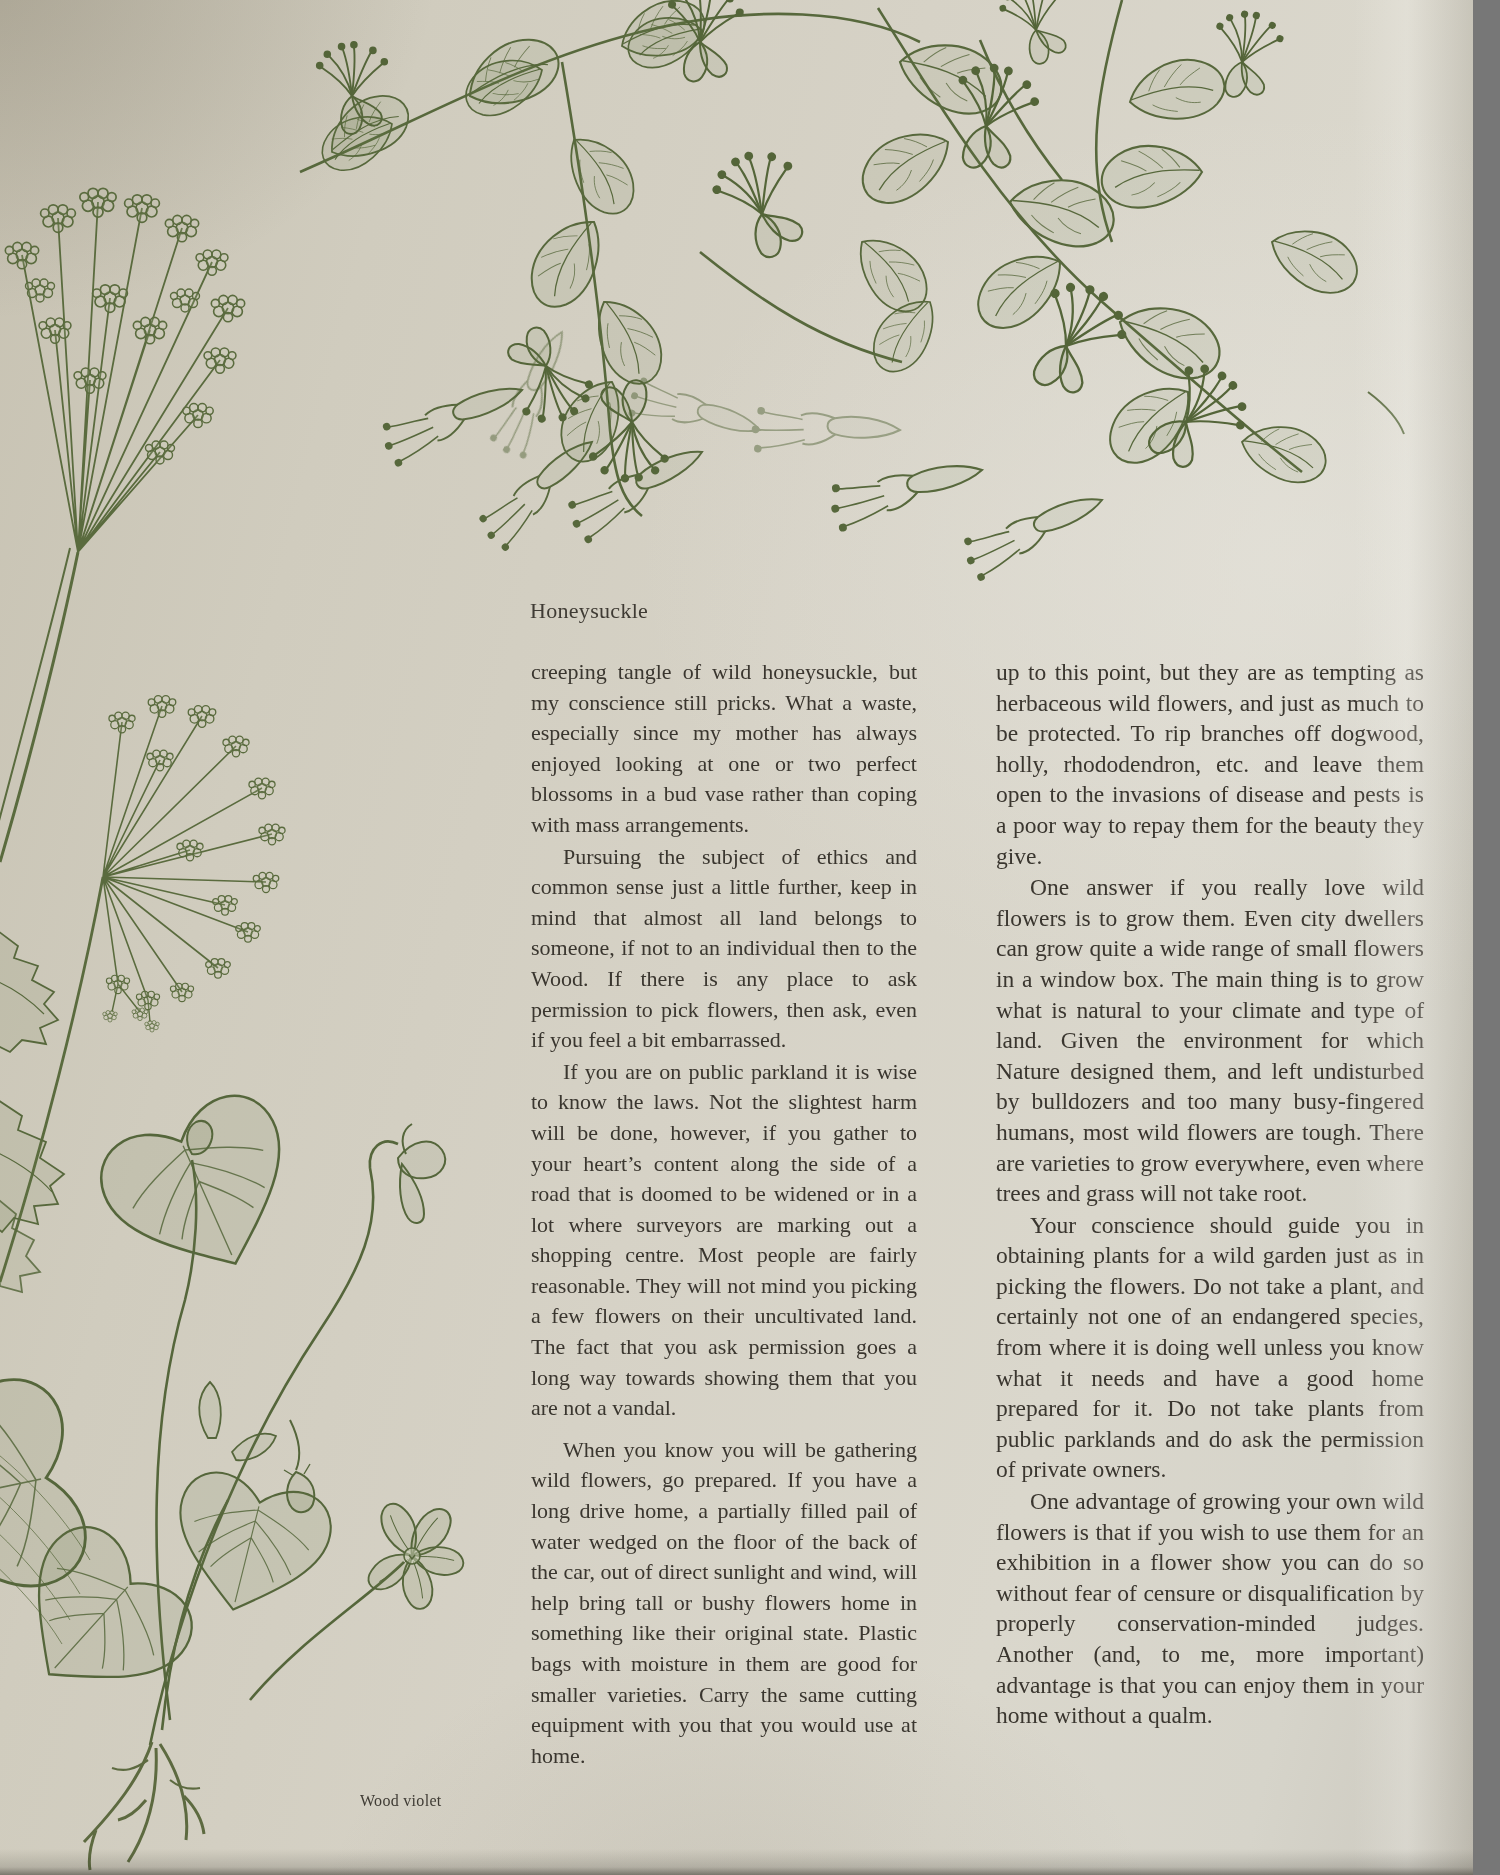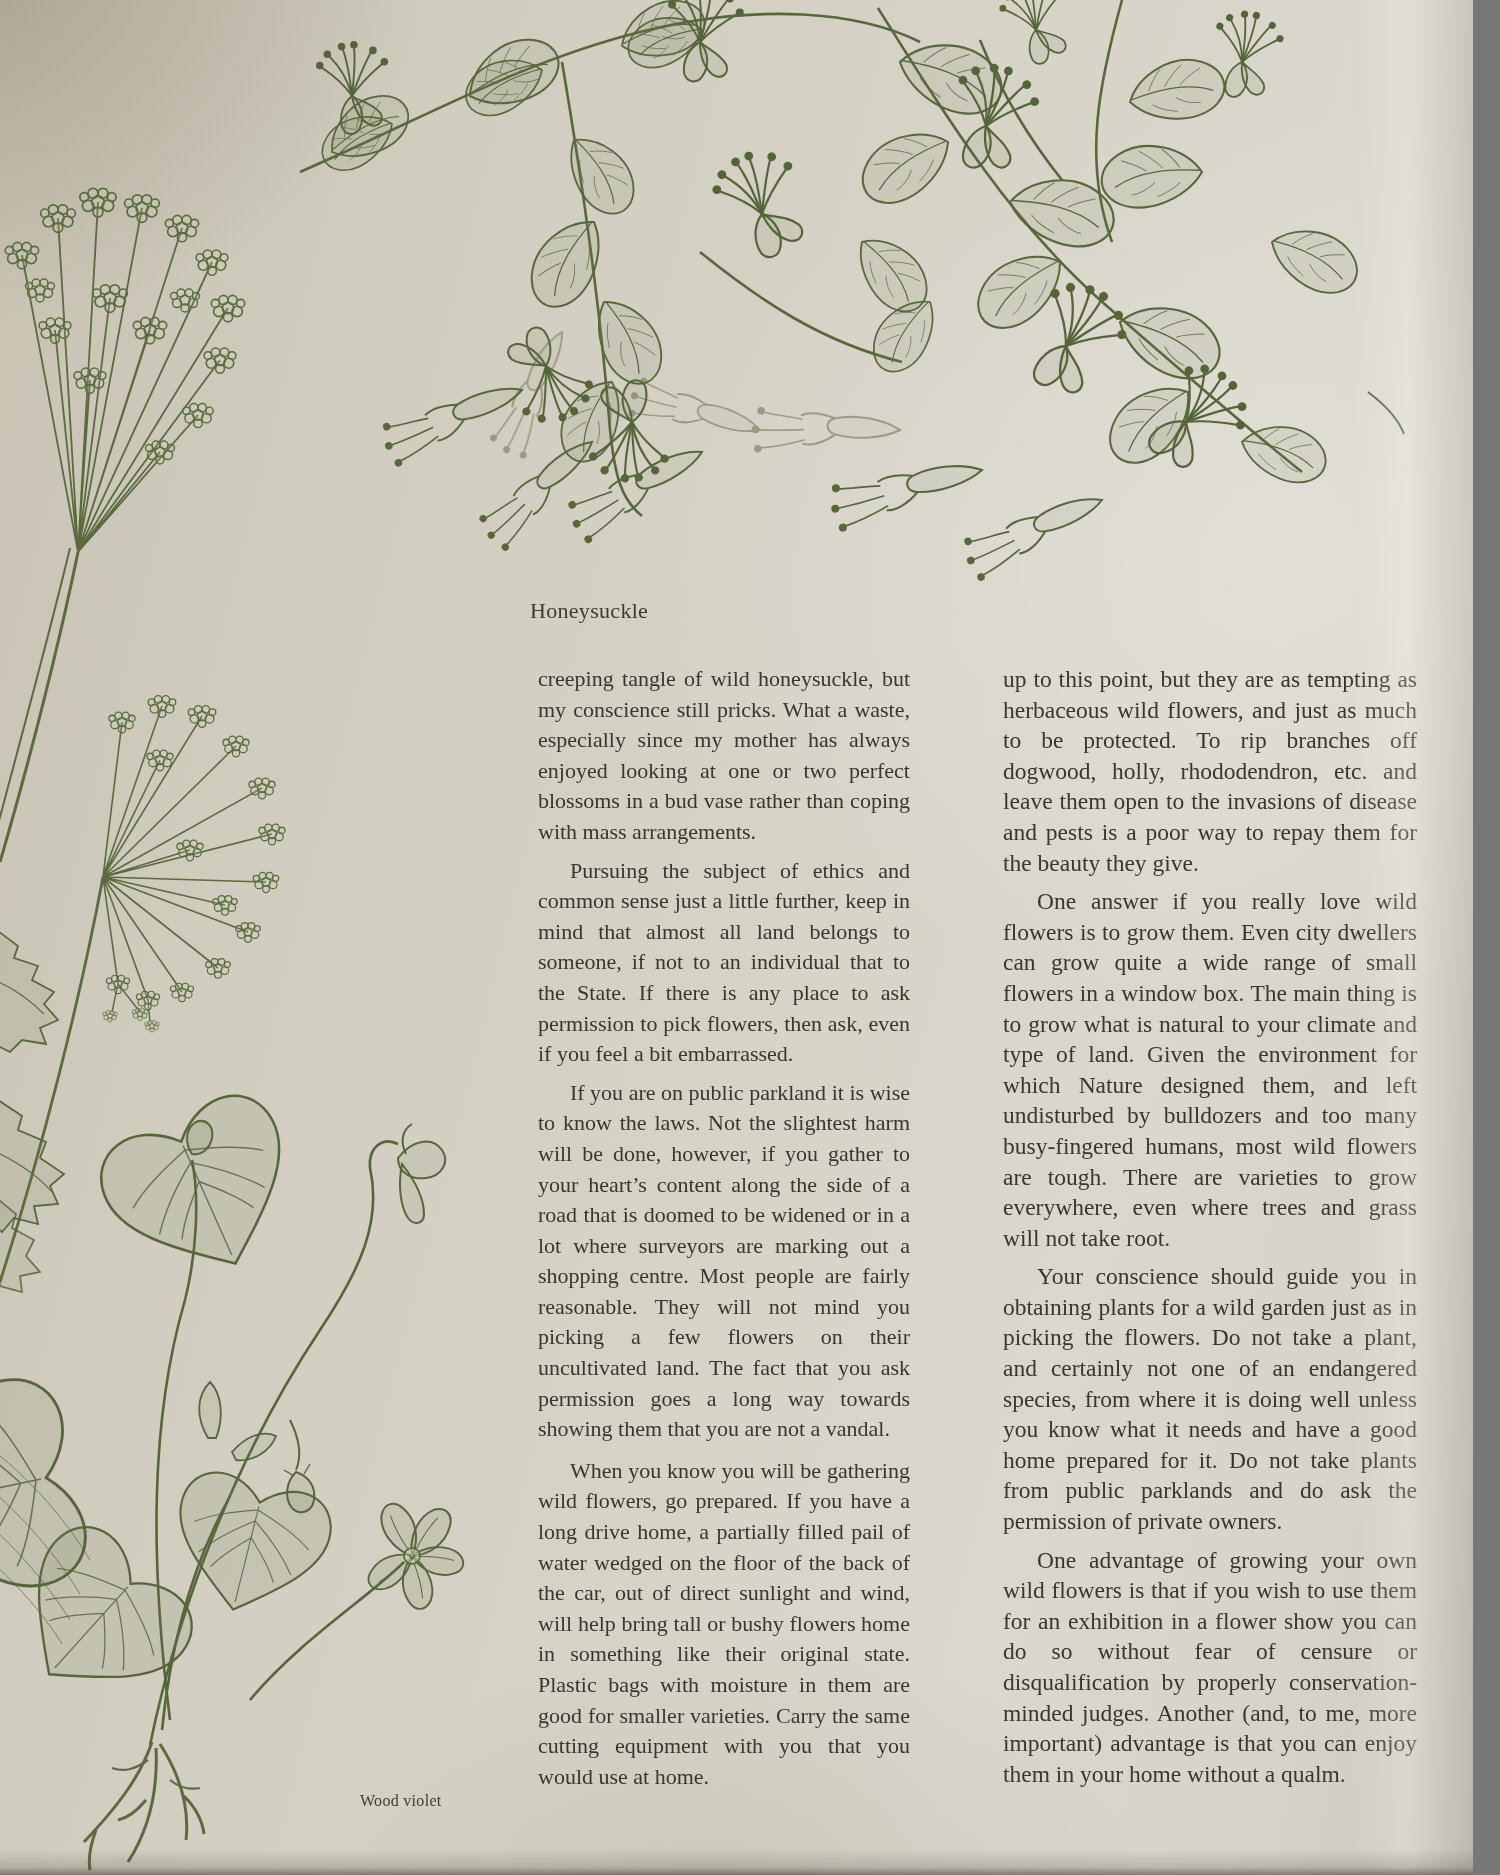--- a/index.html
+++ b/index.html
@@ -19,21 +19,21 @@
   .right-curl{
     position:absolute;top:0;bottom:0;right:0;width:120px;
     background:linear-gradient(to right, rgba(255,255,252,0) 0%, rgba(248,247,242,0.25) 45%, rgba(110,104,88,0.16) 100%);
   }
   .caption{
     position:absolute;color:#3f3b34;font-size:22px;letter-spacing:0.3px;white-space:nowrap;
   }
   .col{
     position:absolute;color:#3a362f;text-align:justify;text-justify:inter-word;
   }
-  .col p{margin:8px;}
+  .col p{margin:1px;}
   .col p.indent{text-indent:1.45em;}
   .col p.gap{margin-top:11px;}
   #col-left{left:530px;top:656px;width:388px;font-size:22px;line-height:30.6px;}
   #col-right{left:995px;top:656px;width:430px;font-size:23.5px;line-height:30.6px;}
   svg{position:absolute;left:0;top:0;}
 </style>
 </head>
 <body>
 
 <div class="page">
@@ -255,21 +255,21 @@
         <path d="M170,1780 C180,1788 190,1790 200,1788" stroke-width="2.2"></path>
       </g>
     </g>
   </svg>
 
   <div class="caption" style="left:530px;top:598px;">Honeysuckle</div>
   <div class="caption" style="left:360px;top:1792px;font-size:16px;">Wood violet</div>
 
   <div class="col" id="col-left">
       <p>creeping tangle of wild honeysuckle, but my conscience still pricks. What a waste, especially since my mother has always enjoyed looking at one or two perfect blossoms in a bud vase rather than coping with mass arrangements.</p>
-      <p class="indent">Pursuing the subject of ethics and common sense just a little further, keep in mind that almost all land belongs to someone, if not to an individual that to the State. If there is any place to ask permission to pick flowers, then ask, even if you feel a bit embarrassed.</p>
+      <p class="indent">Pursuing the subject of ethics and common sense just a little further, keep in mind that almost all land belongs to someone, if not to an individual then to the Wood. If there is any place to ask permission to pick flowers, then ask, even if you feel a bit embarrassed.</p>
       <p class="indent">If you are on public parkland it is wise to know the laws. Not the slightest harm will be done, however, if you gather to your heart’s content along the side of a road that is doomed to be widened or in a lot where surveyors are marking out a shopping centre. Most people are fairly reasonable. They will not mind you picking a few flowers on their uncultivated land. The fact that you ask permission goes a long way towards showing them that you are not a vandal.</p>
       <p class="indent gap">When you know you will be gathering wild flowers, go prepared. If you have a long drive home, a partially filled pail of water wedged on the floor of the back of the car, out of direct sunlight and wind, will help bring tall or bushy flowers home in something like their original state. Plastic bags with moisture in them are good for smaller varieties. Carry the same cutting equipment with you that you would use at home.</p>
     </div>
   <div class="col" id="col-right">
       <p>up to this point, but they are as tempting as herbaceous wild flowers, and just as much to be protected. To rip branches off dogwood, holly, rhododendron, etc. and leave them open to the invasions of disease and pests is a poor way to repay them for the beauty they give.</p>
       <p class="indent">One answer if you really love wild flowers is to grow them. Even city dwellers can grow quite a wide range of small flowers in a window box. The main thing is to grow what is natural to your climate and type of land. Given the environment for which Nature designed them, and left undisturbed by bulldozers and too many busy-fingered humans, most wild flowers are tough. There are varieties to grow everywhere, even where trees and grass will not take root.</p>
       <p class="indent">Your conscience should guide you in obtaining plants for a wild garden just as in picking the flowers. Do not take a plant, and certainly not one of an endangered species, from where it is doing well unless you know what it needs and have a good home prepared for it. Do not take plants from public parklands and do ask the permission of private owners.</p>
       <p class="indent">One advantage of growing your own wild flowers is that if you wish to use them for an exhibition in a flower show you can do so without fear of censure or disqualification by properly conservation-minded judges. Another (and, to me, more important) advantage is that you can enjoy them in your home without a qualm.</p>
     </div>
 

